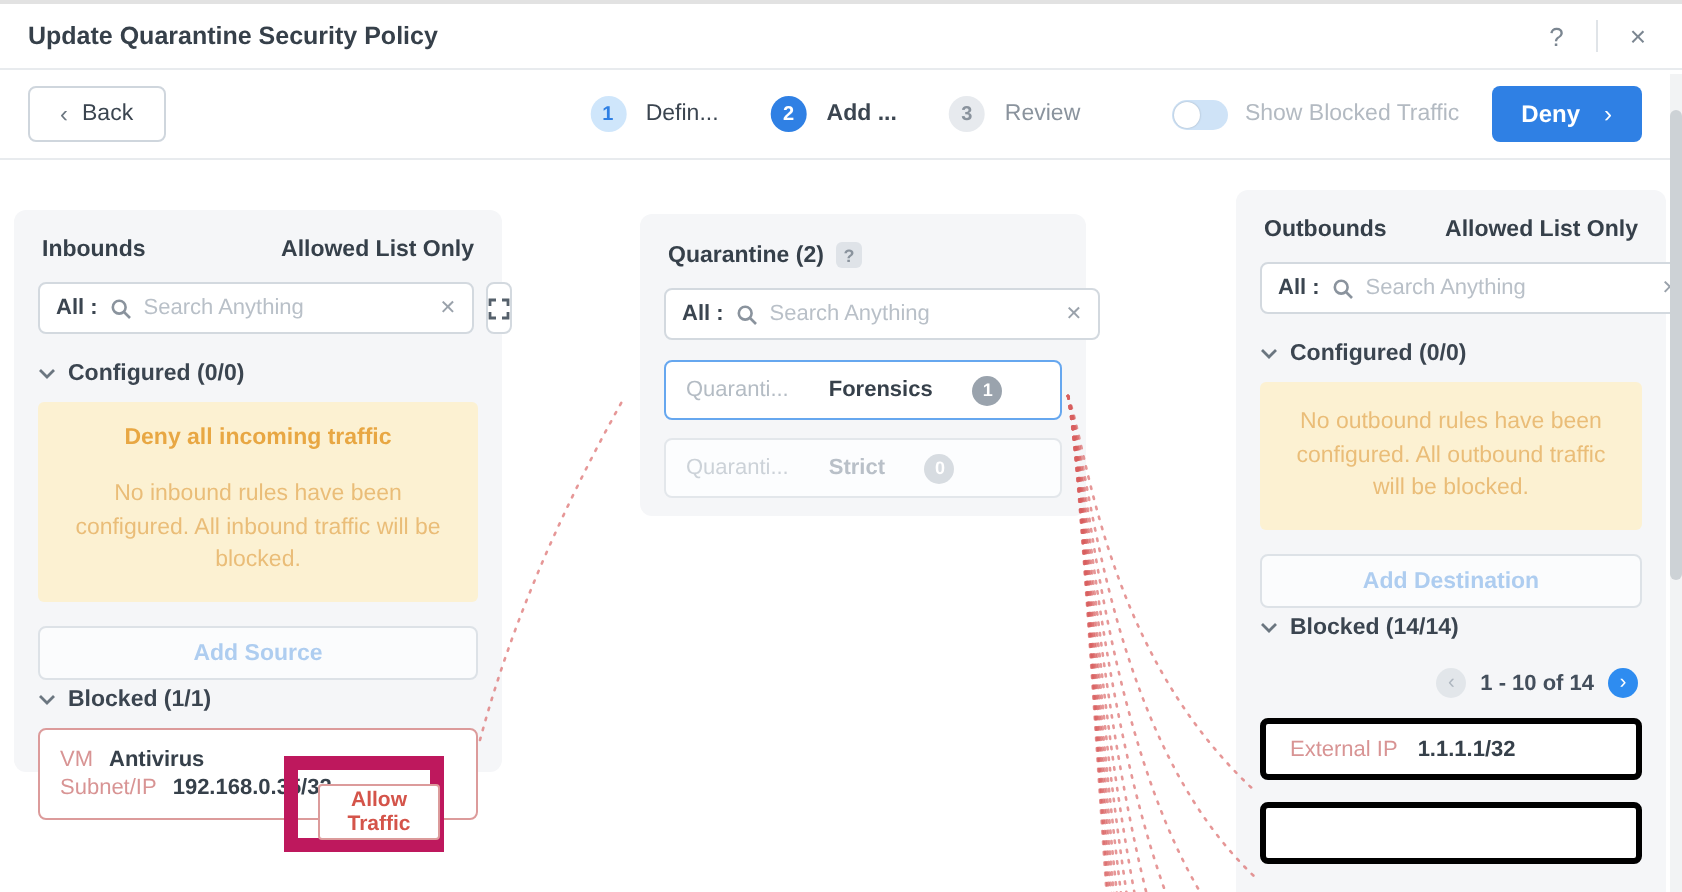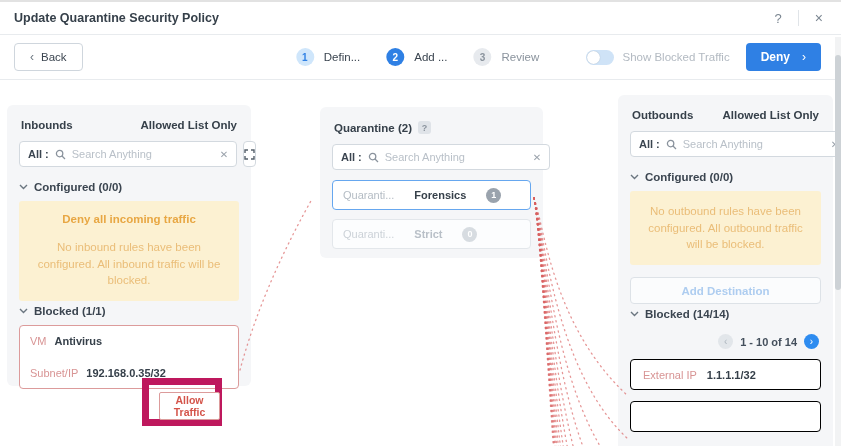--- a/index.html
+++ b/index.html
@@ -24,21 +24,21 @@
     background:#fff; padding:6px 15px; font-size:11.5px; color:#3b4550; cursor:pointer; }
   .btn-back .chev { color:#6b7680; font-size:12px; }
   .steps { position:absolute; left:50%; transform:translateX(-50%); display:flex; align-items:center; gap:26px; }
   .step { display:flex; align-items:center; gap:10px; }
   .step .dot { width:18px; height:18px; border-radius:50%; font-size:10px; display:flex;
     align-items:center; justify-content:center; font-weight:700; }
   .step.done .dot { background:#cfe6fb; color:#2f80e4; }
   .step.active .dot { background:#2f80e4; color:#fff; }
   .step.todo .dot { background:#e7eaee; color:#8a939d; }
   .step .lbl { font-size:11.5px; color:#3b4550; }
-  .step.active .lbl { font-weight:400; }
+  .step.active .lbl { font-weight:700; }
   .step.todo .lbl { color:#8a939d; }
   .tbar-right { margin-left:auto; display:flex; align-items:center; gap:16px; }
   .toggle-wrap { display:flex; align-items:center; gap:8px; }
   .toggle { width:28px; height:15px; border-radius:8px; background:#cfe3f7; position:relative; }
   .toggle .knob { position:absolute; left:1px; top:1px; width:13px; height:13px; border-radius:50%;
     background:#fff; box-shadow:0 0 1px rgba(0,0,0,.25); }
   .toggle-lbl { font-size:11.5px; color:#b3bac2; }
   .btn-next { display:flex; align-items:center; gap:12px; background:#2f80e4; color:#fff;
     border:none; border-radius:4px; padding:7px 15px; font-size:12px; font-weight:700; cursor:pointer; }
   .btn-next .chev { font-size:12px; font-weight:400; }
@@ -70,21 +70,21 @@
     color:#3b4550; padding:4px 2px 8px 2px; cursor:pointer; }
   .warn { background:#fcf1d2; border-radius:3px; padding:12px 10px; text-align:center; margin:0 2px; }
   .warn-title { font-size:11.5px; font-weight:700; color:#e8a743; margin-bottom:14px; }
   .warn-body { font-size:11.5px; color:#eabd78; line-height:1.45; }
   .btn-add { display:block; width:calc(100% - 4px); margin:12px 2px 0 2px; height:27px; background:#fbfcfd;
     border:1px solid #dde2e7; border-radius:4px; font-size:11.5px; font-weight:700; color:#aecdf0;
     font-family:"Liberation Sans", sans-serif; cursor:pointer; }
 
   .blk-card { background:#fff; border:1px solid #dc9b9b; border-radius:4px; padding:9px 10px; margin:0 2px; }
   .blk-row { display:flex; gap:8px; align-items:baseline; font-size:11px; }
-  .blk-row + .blk-row { margin-top:20px; }
+  .blk-row + .blk-row { margin-top:2px; }
   .blk-type { color:#d89494; }
   .blk-val { color:#36404a; font-weight:700; }
 
   .q-card { background:#fff; border:1px solid #e3e7eb; border-radius:4px; height:30px; margin:0 2px 9px 2px;
     display:flex; align-items:center; gap:20px; padding:0 10px; cursor:pointer; }
   .q-card.selected { border:1.5px solid #66a7ef; }
   .q-prefix { font-size:11px; color:#b4bcc4; }
   .q-name { font-size:11px; font-weight:700; color:#36404a; }
   .q-badge { width:15px; height:15px; border-radius:50%; background:#9aa3ad; color:#fff; font-size:9px;
     font-weight:700; display:inline-flex; align-items:center; justify-content:center; }
@@ -92,21 +92,21 @@
   .q-card.muted .q-name { color:#b9c0c8; }
   .q-card.muted .q-badge { background:#d7dce1; }
   .q-card.muted { background:#fcfdfe; }
 
   .pag { display:flex; align-items:center; justify-content:flex-end; gap:7px; padding:6px 4px 10px 0; }
   .pag-txt { font-size:11px; font-weight:700; color:#444f5c; }
   .pag-btn { width:15px; height:15px; border-radius:50%; display:flex; align-items:center;
     justify-content:center; font-size:10px; cursor:pointer; }
   .pag-prev { background:#e2e6ea; color:#aeb6bf; }
   .pag-next { background:#2e8cf0; color:#fff; }
-  .out-card { background:#fff; border:1px solid #000000; border-radius:4px; height:31px; margin:0 2px 11px 2px;
+  .out-card { background:#fff; border:3px solid #000000; border-radius:4px; height:31px; margin:0 2px 11px 2px;
     display:flex; align-items:center; gap:10px; padding:0 12px; }
 
   
   .hl-box { position:absolute; left:142px; top:378px; width:80px; height:48px;
     border:7px solid #be185d; z-index:7; background:transparent; }
   .btn-allow { position:absolute; left:10px; top:7px; width:61px; height:28px; background:#fff;
     border:1px solid #dc9b9b; border-radius:2px; color:#d4544a; font-size:10.5px; font-weight:700;
     font-family:"Liberation Sans", sans-serif; cursor:pointer; padding:0; }
 
   
@@ -208,20 +208,21 @@
     <div class="sec-head">
       <svg class="chev-svg" width="9" height="6" viewBox="0 0 9 6">
           <path d="M1 1 L4.5 4.5 L8 1" fill="none" stroke="#6b7680" stroke-width="1.4"></path>
         </svg>
       <span>Configured (0/0)</span>
     </div>
     <div class="warn">
       <div class="warn-title">Deny all incoming traffic</div>
       <div class="warn-body">No inbound rules have been configured. All inbound traffic will be blocked.</div>
     </div>
+    <button class="btn-add">Add Source</button>
     <div class="sec-head">
       <svg class="chev-svg" width="9" height="6" viewBox="0 0 9 6">
           <path d="M1 1 L4.5 4.5 L8 1" fill="none" stroke="#6b7680" stroke-width="1.4"></path>
         </svg>
       <span>Blocked (1/1)</span>
     </div>
     <div class="blk-card">
       <div class="blk-row">
         <span class="blk-type">VM</span>
         <span class="blk-val">Antivirus</span>

